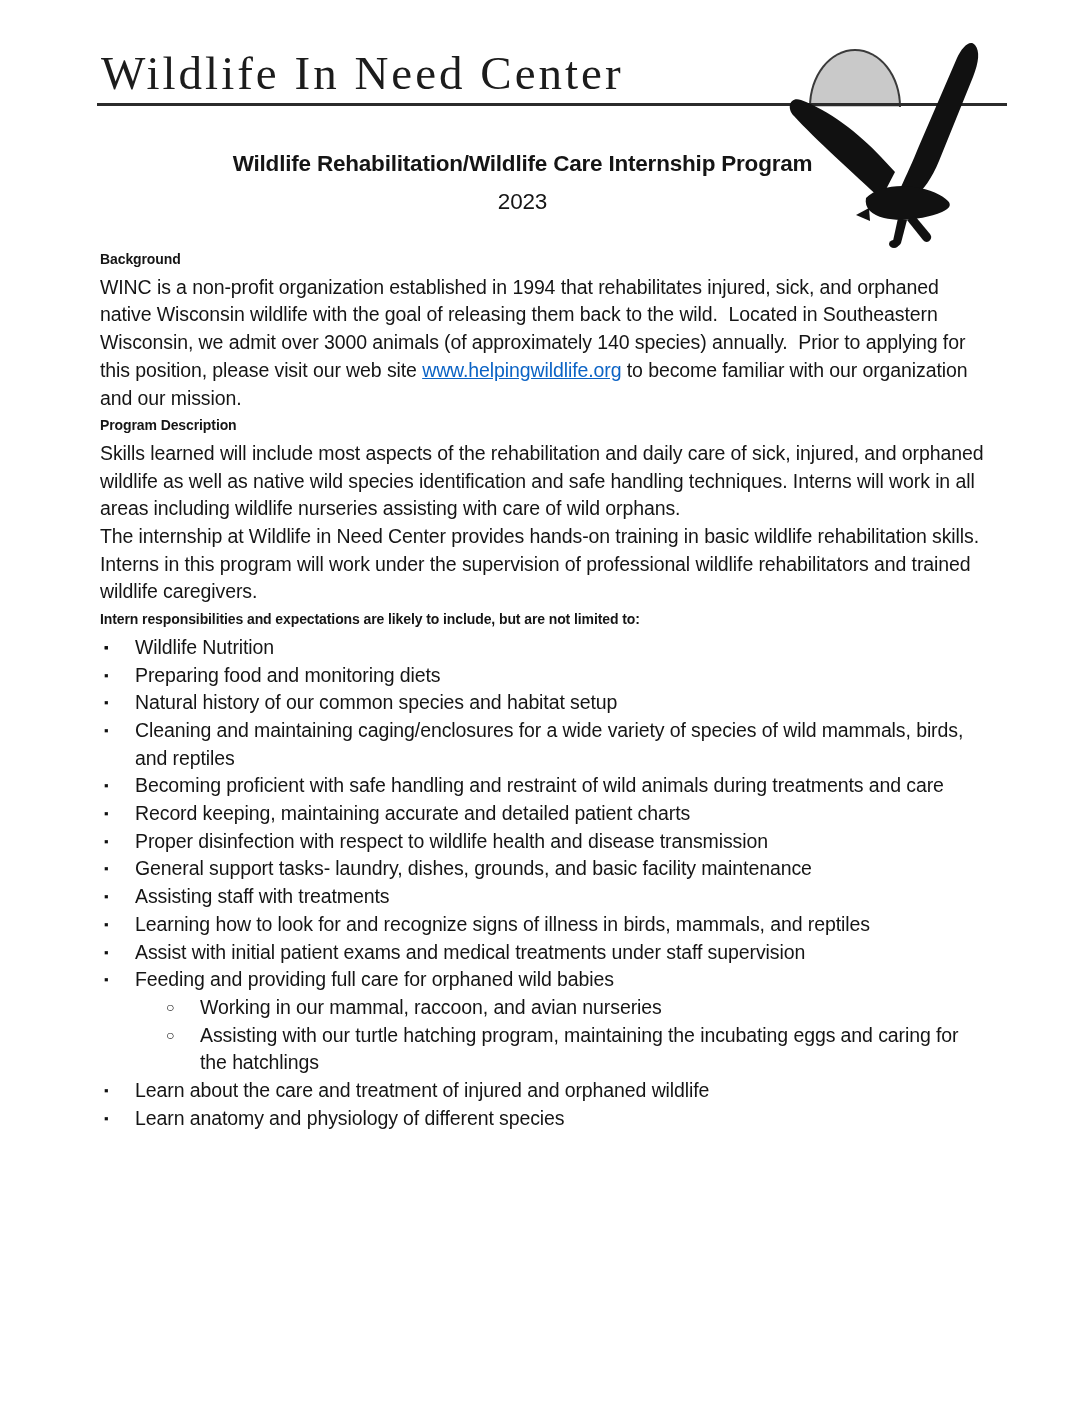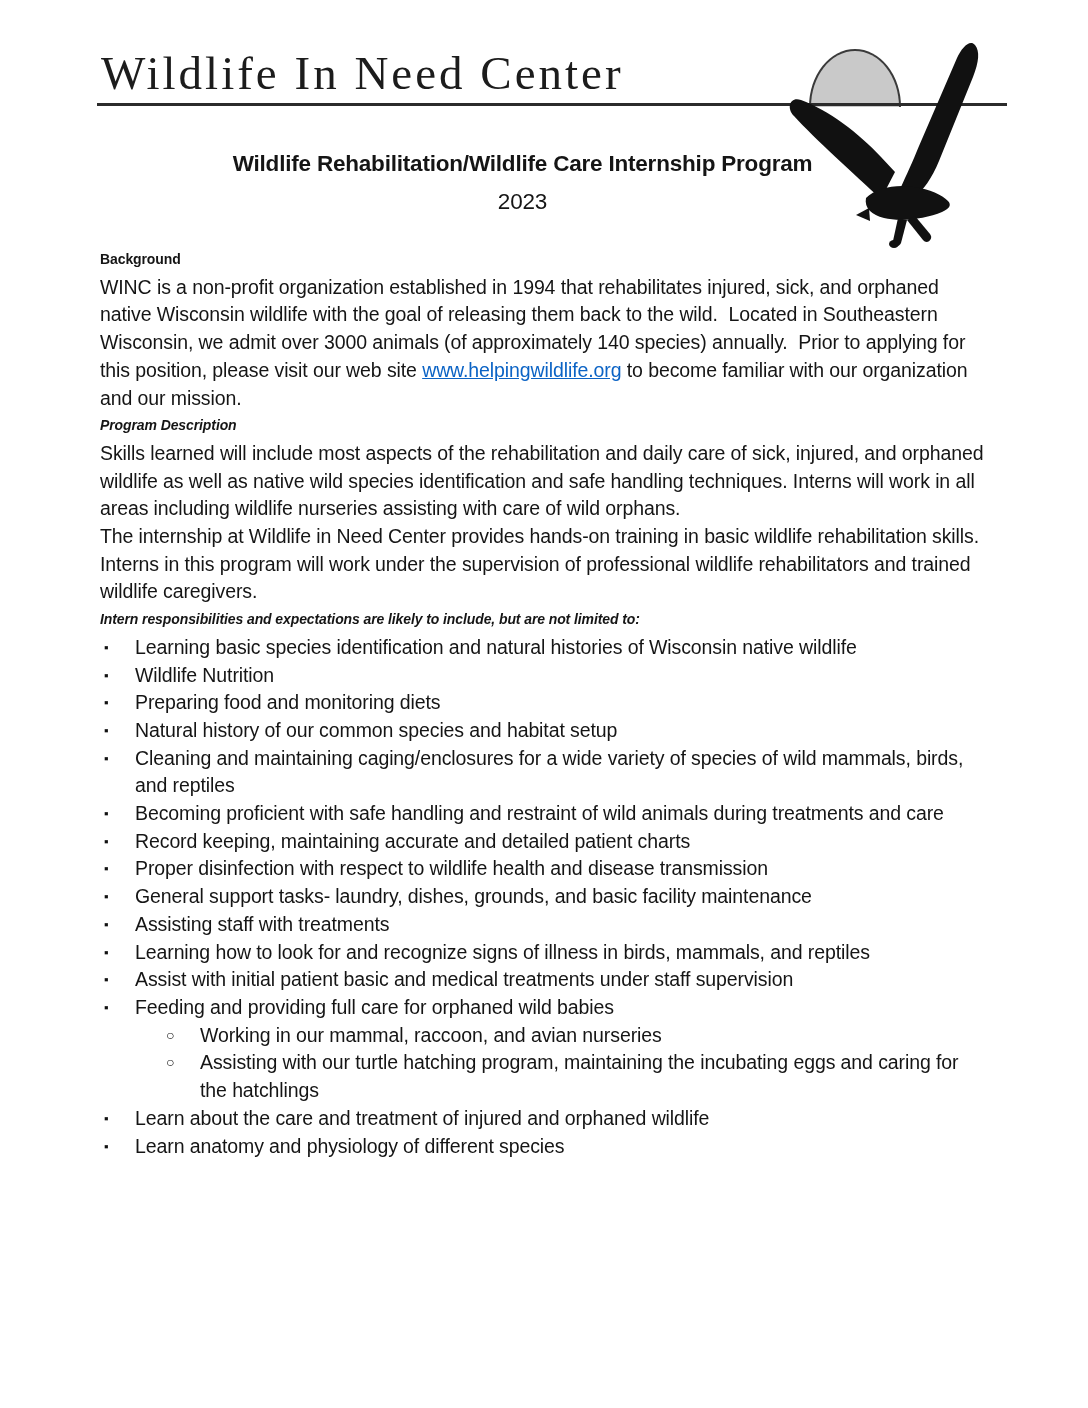--- a/index.html
+++ b/index.html
@@ -54,21 +54,21 @@
   
   .content {
     position:absolute; left:100px; top:246px; width:888px;
     font-size:19.5px; line-height:27.7px;
     letter-spacing:-0.1px;
   }
   .content h3 {
     margin:0; font-size:14px; font-weight:bold; line-height:27.7px;
   }
   .content p { margin:0; white-space:pre-wrap; }
-  .sec { margin-top:36px;font-style:italic; }
+  .sec { margin-top:36px; }
   a.doc-link {
     color:#0b63c5; text-decoration:underline; cursor:pointer;
   }
 
   
   ul.bullets { list-style:none; margin:0; padding:0; }
   ul.bullets > li { position:relative; padding-left:35px; }
   .bullet-marker {
     position:absolute; left:4px; top:0;
     font-size:13px; line-height:27.7px; color:#111;
@@ -115,32 +115,32 @@
 
     <h3>Background</h3>
     <p><span>WINC is a non-profit organization established in 1994 that rehabilitates injured, sick, and orphaned native Wisconsin wildlife with the goal of releasing them back to the wild.  Located in Southeastern Wisconsin, we admit over 3000 animals (of approximately 140 species) annually.  Prior to applying for this position, please visit our web site </span><a class="doc-link">www.helpingwildlife.org</a><span> to become familiar with our organization and our mission.</span></p>
 
     <h3 class="sec">Program Description</h3>
     <p>Skills learned will include most aspects of the rehabilitation and daily care of sick, injured, and orphaned wildlife as well as native wild species identification and safe handling techniques. Interns will work in all areas including wildlife nurseries assisting with care of wild orphans.</p>
     <p>The internship at Wildlife in Need Center provides hands-on training in basic wildlife rehabilitation skills.  Interns in this program will work under the supervision of professional wildlife rehabilitators and trained wildlife caregivers.</p>
 
     <h3 class="sec">Intern responsibilities and expectations are likely to include, but are not limited to:</h3>
     <ul class="bullets">
-      <li><span class="bullet-marker">▪</span><span>Learning basic species identification and natural histories of Wisconsin native wildlife</span></li>
+      <li><span class="bullet-marker">▪</span></li>
       <li><span class="bullet-marker">▪</span><span>Wildlife Nutrition</span></li>
       <li><span class="bullet-marker">▪</span><span>Preparing food and monitoring diets</span></li>
       <li><span class="bullet-marker">▪</span><span>Natural history of our common species and habitat setup</span></li>
       <li><span class="bullet-marker">▪</span><span>Cleaning and maintaining caging/enclosures for a wide variety of species of wild mammals, birds, and reptiles</span></li>
       <li><span class="bullet-marker">▪</span><span>Becoming proficient with safe handling and restraint of wild animals during treatments and care</span></li>
       <li><span class="bullet-marker">▪</span><span>Record keeping, maintaining accurate and detailed patient charts</span></li>
       <li><span class="bullet-marker">▪</span><span>Proper disinfection with respect to wildlife health and disease transmission</span></li>
       <li><span class="bullet-marker">▪</span><span>General support tasks- laundry, dishes, grounds, and basic facility maintenance</span></li>
       <li><span class="bullet-marker">▪</span><span>Assisting staff with treatments</span></li>
       <li><span class="bullet-marker">▪</span><span>Learning how to look for and recognize signs of illness in birds, mammals, and reptiles</span></li>
-      <li><span class="bullet-marker">▪</span><span>Assist with initial patient basic and medical treatments under staff supervision</span></li>
+      <li><span class="bullet-marker">▪</span><span>Assist with initial patient exams and medical treatments under staff supervision</span></li>
       <li><span class="bullet-marker">▪</span><span>Feeding and providing full care for orphaned wild babies</span>
         <ul class="subbullets">
           <li><span class="sub-marker">○</span><span>Working in our mammal, raccoon, and avian nurseries</span></li>
           <li><span class="sub-marker">○</span><span>Assisting with our turtle hatching program, maintaining the incubating eggs and caring for the hatchlings</span></li>
         </ul>
       </li>
       <li><span class="bullet-marker">▪</span><span>Learn about the care and treatment of injured and orphaned wildlife</span></li>
       <li><span class="bullet-marker">▪</span><span>Learn anatomy and physiology of different species</span></li>
     </ul>
 

